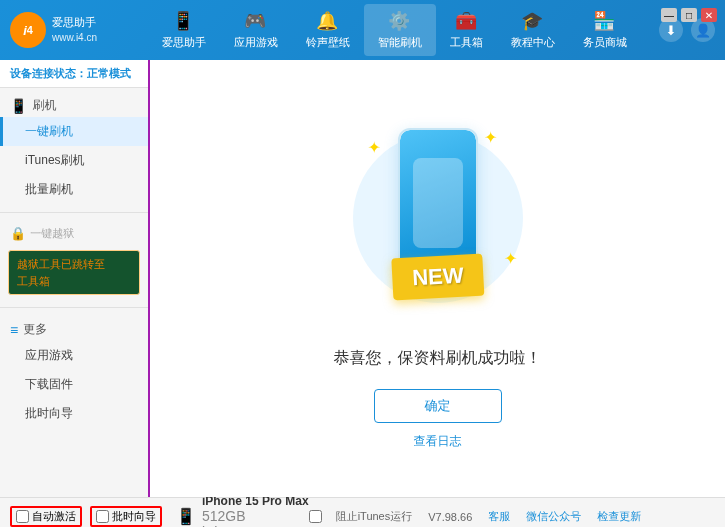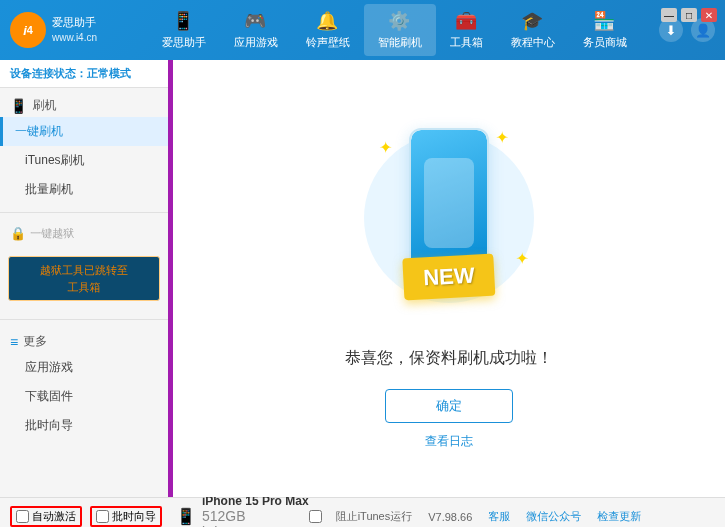--- a/index.html
+++ b/index.html
@@ -21,32 +21,32 @@
     .win-controls { position: absolute; top: 8px; right: 8px; display: flex; gap: 4px; }
     .win-btn { width: 16px; height: 14px; display: flex; align-items: center; justify-content: center; font-size: 10px; cursor: pointer; }
     .win-minimize { background: #ccc; border-radius: 2px; }
     .win-maximize { background: #ccc; border-radius: 2px; }
     .win-close { background: #e05050; border-radius: 2px; color: white; }
 
     
     .main { display: flex; height: calc(527px - 60px - 30px); }
 
     
-    .sidebar { width: 173px; background: #f5f5f5; border-right: 5px solid #a21caf; padding: 0; overflow-y: auto; flex-shrink: 0; }
+    .sidebar { width: 150px; background: #f5f5f5; border-right: 2px solid #a21caf; padding: 0; overflow-y: auto; flex-shrink: 0; }
     .sidebar-status { padding: 6px 10px; font-size: 11px; color: #666; border-bottom: 1px solid #e0e0e0; background: #fff; }
     .sidebar-status span { color: #1a90d9; font-weight: bold; }
     .sidebar-section { padding: 4px 0; }
     .sidebar-group-header { padding: 5px 10px 3px; display: flex; align-items: center; gap: 5px; color: #555; font-size: 12px; cursor: pointer; }
     .sidebar-group-header .icon { color: #1a90d9; font-size: 14px; }
     .sidebar-item { padding: 6px 15px 6px 25px; cursor: pointer; color: #444; font-size: 12px; }
-    .sidebar-item.active { background: #e0f0ff; color: #1a90d9; border-left: 3px solid #1a90d9; padding-left: 12px; }
+    .sidebar-item.active { background: #e0f0ff; color: #1a90d9; border-left: 3px solid #1a90d9; padding-left: 22px; }
     .sidebar-divider { height: 1px; background: #e0e0e0; margin: 4px 0; }
     .sidebar-disabled { padding: 5px 10px; color: #aaa; font-size: 11px; display: flex; align-items: center; gap: 4px; }
     .sidebar-disabled .icon { font-size: 13px; }
-    .sidebar-warning-box { background: #0c4a6e; border: 1px solid #ffcc80; margin: 10px 8px; padding: 5px 8px; font-size: 11px; color: #e67e00; border-radius: 3px; line-height: 1.5; text-align: center; }
+    .sidebar-warning-box { background: #14532d; border: 1px solid #ffcc80; margin: 4px 8px; padding: 5px 8px; font-size: 11px; color: #e67e00; border-radius: 3px; line-height: 1.5; }
 
     
     .content { flex: 1; background: #fff; display: flex; flex-direction: column; align-items: center; justify-content: center; position: relative; }
 
     
     .phone-illustration { position: relative; width: 200px; height: 220px; margin-bottom: 20px; }
     .phone-bg-circle { position: absolute; top: 50%; left: 50%; transform: translate(-50%, -50%); width: 170px; height: 170px; background: #e8f6ff; border-radius: 50%; }
     .phone-body { position: absolute; top: 20px; left: 50%; transform: translateX(-50%); width: 80px; height: 150px; background: white; border-radius: 12px; border: 2px solid #c8e6f5; box-shadow: 0 4px 15px rgba(26,144,217,0.2); overflow: hidden; }
     .phone-screen { background: linear-gradient(160deg, #4fc3f7, #0288d1); width: 100%; height: 100%; border-radius: 10px; display: flex; align-items: center; justify-content: center; }
     .phone-screen-inner { width: 50px; height: 90px; background: rgba(255,255,255,0.3); border-radius: 8px; }

